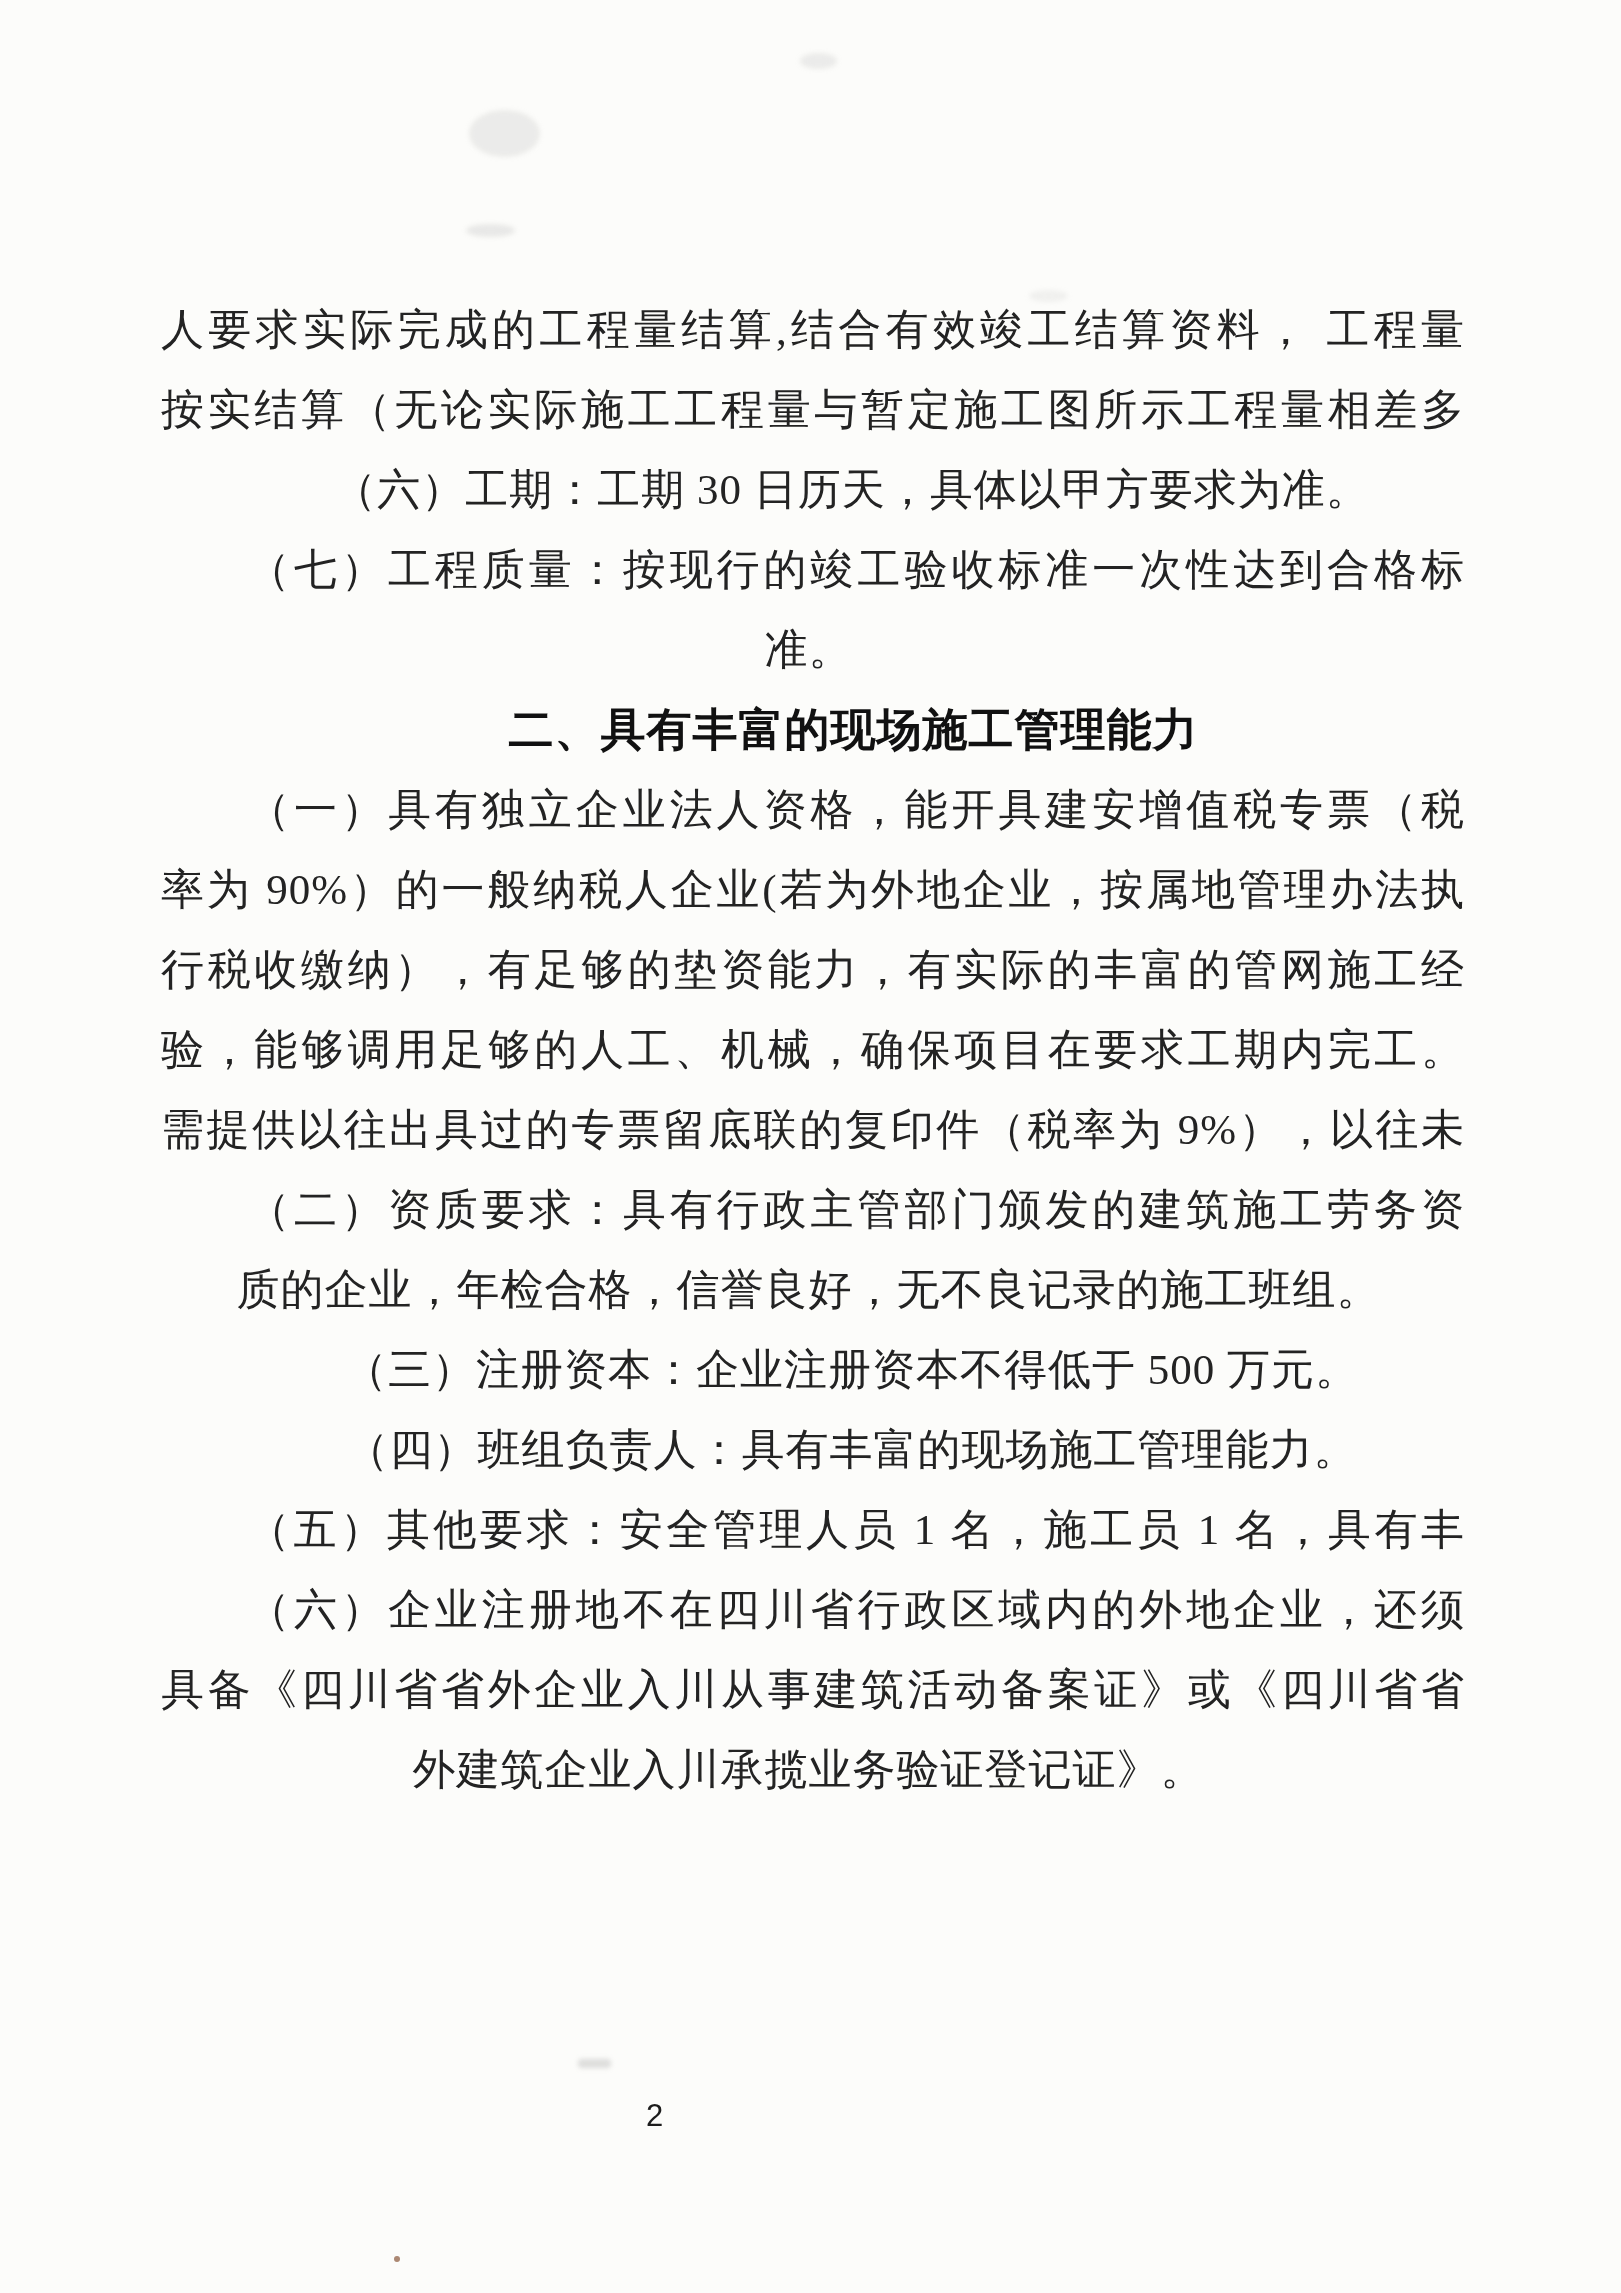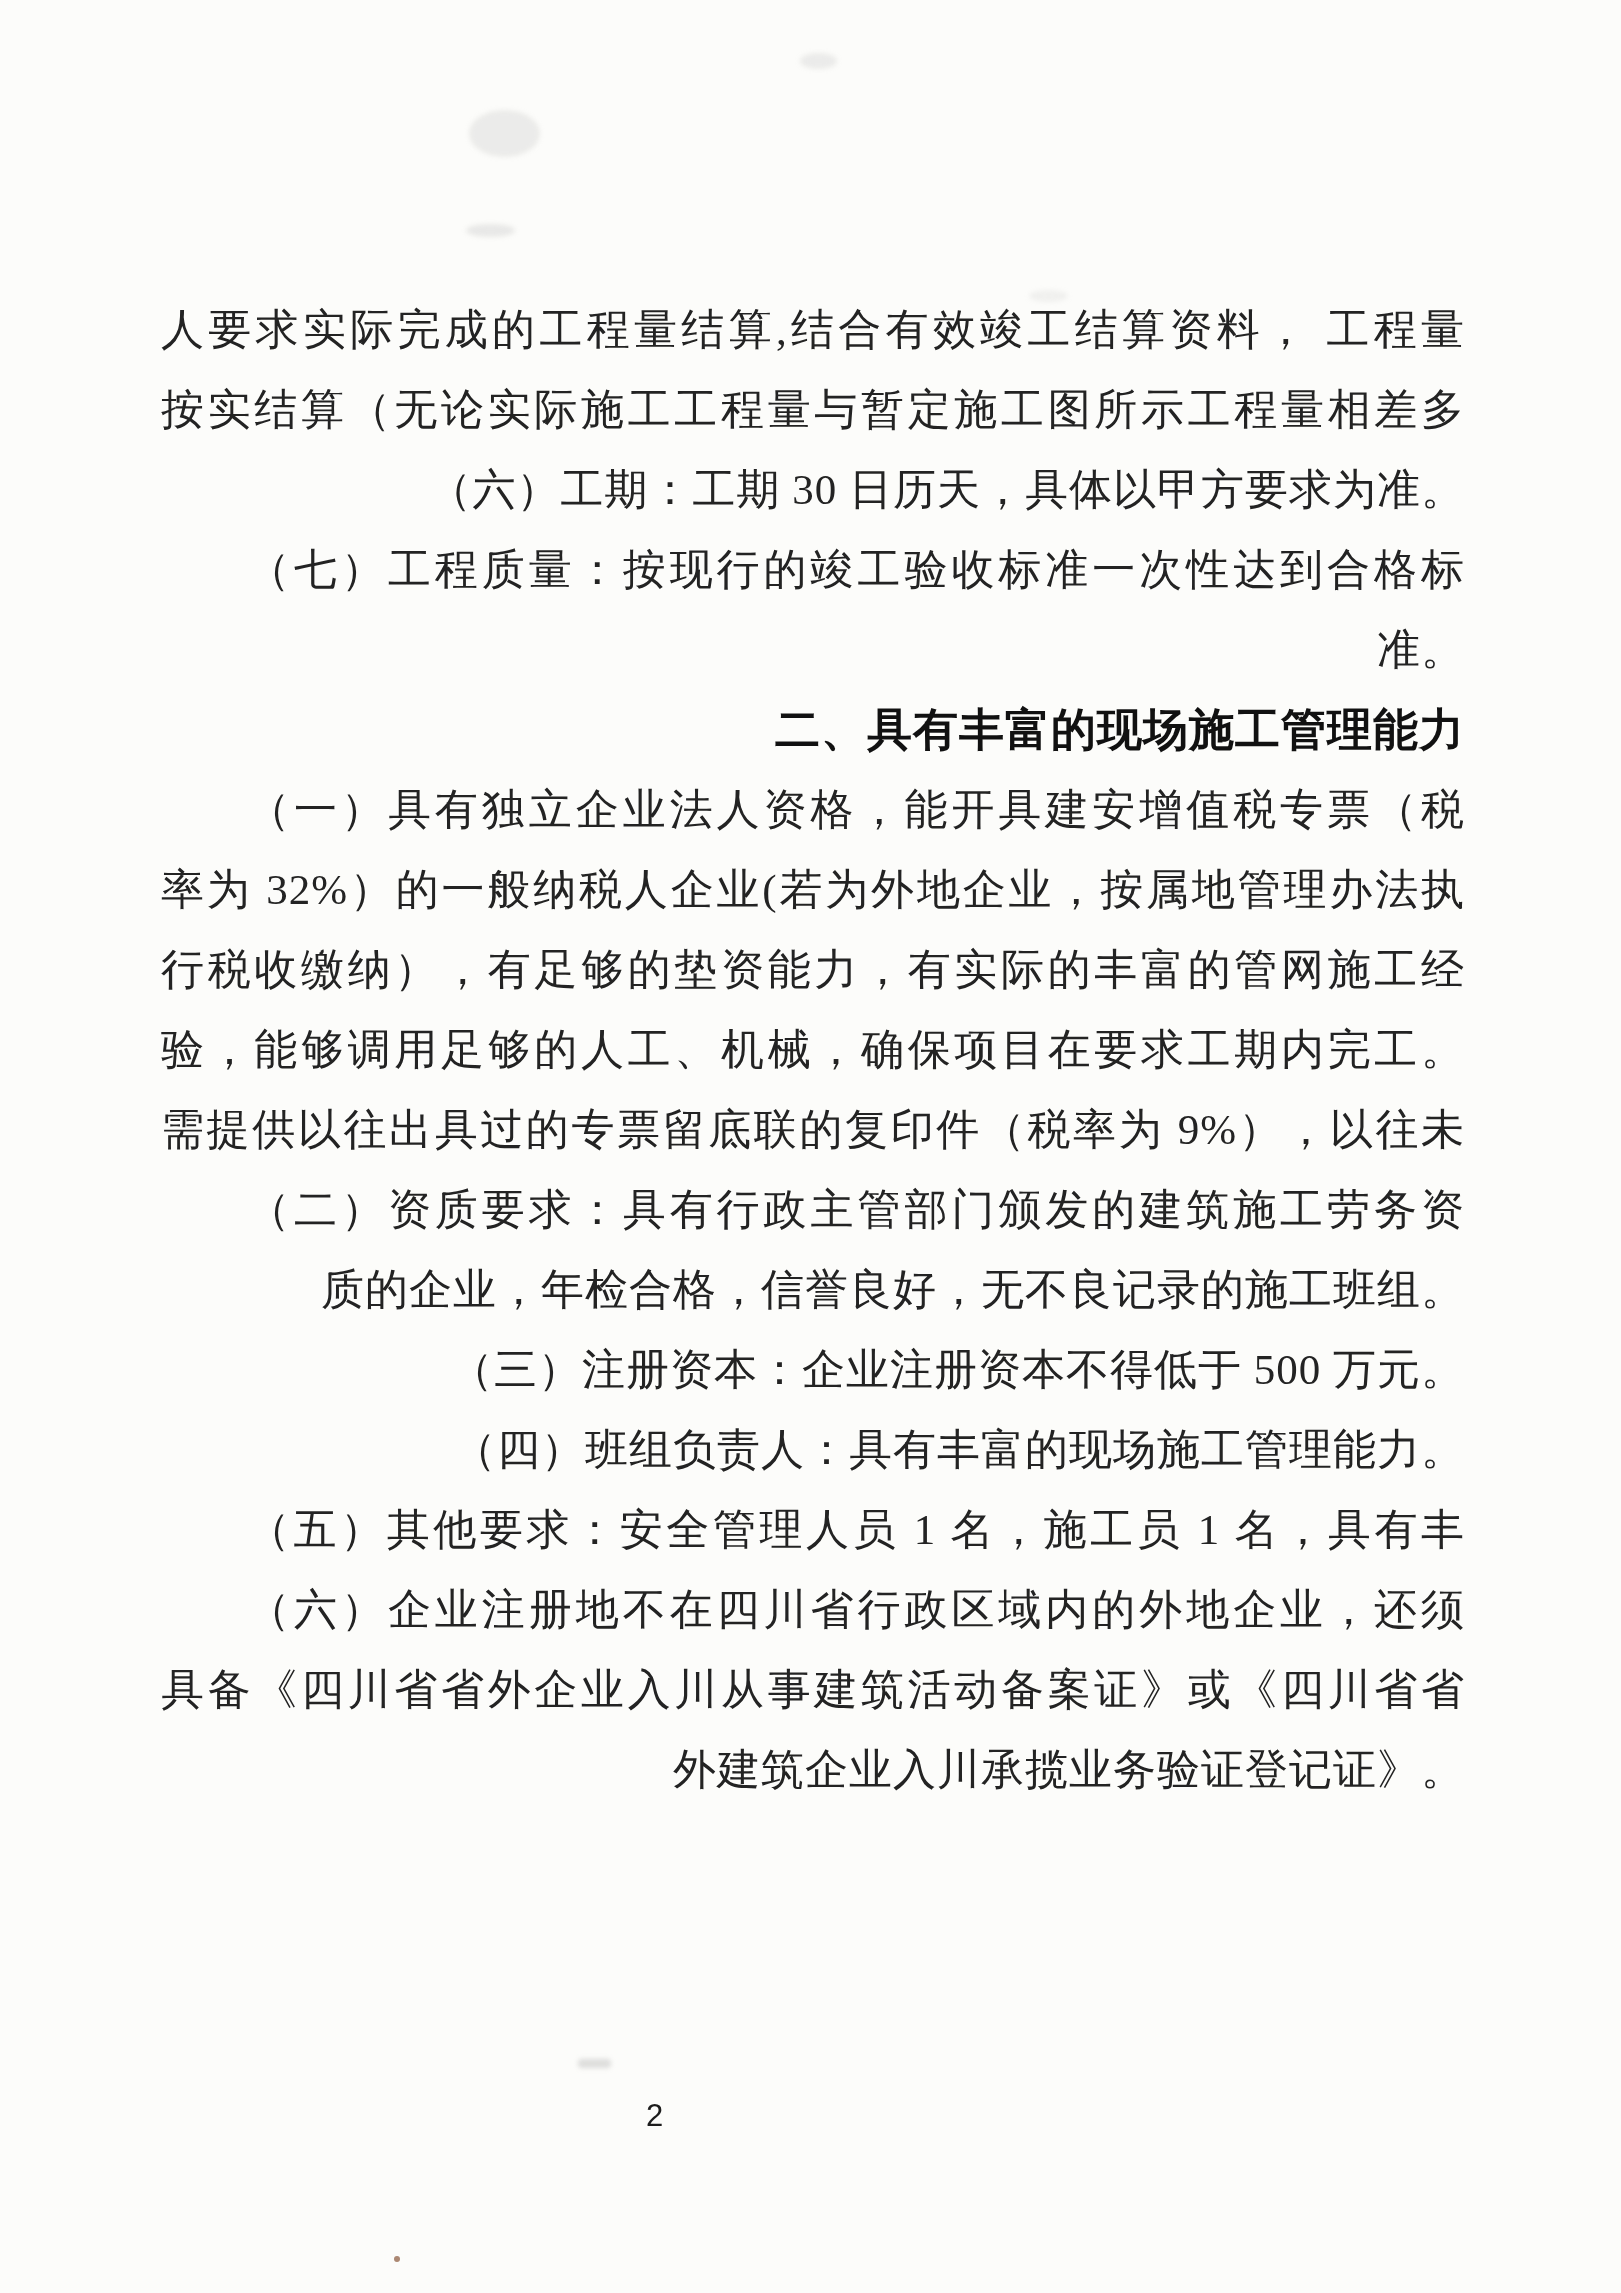--- a/index.html
+++ b/index.html
@@ -21,21 +21,21 @@
     left: 152px;
     top: 290px;
     width: 1313px;
   }
   .line {
     font-size: 43px;
     line-height: 80px;
     height: 80px;
     color: #232323;
     white-space: nowrap;
-    text-align: right;
+    text-align: center;
     letter-spacing: 1px;
   }
   .line.fill {
     white-space: normal;
     text-align: justify;
     text-align-last: justify;
     margin-left: 9px;
   }
   .line.indent {
     text-indent: 2em;
@@ -81,21 +81,21 @@
   <div class="smudge s6"></div>
 
   <div class="content" id="doc-body">
       <div class="line fill">人要求实际完成的工程量结算,结合有效竣工结算资料， 工程量</div>
       <div class="line fill">按实结算（无论实际施工工程量与暂定施工图所示工程量相差多</div>
       <div class="line indent">（六）工期：工期 30 日历天，具体以甲方要求为准。</div>
       <div class="line fill indent">（七）工程质量：按现行的竣工验收标准一次性达到合格标</div>
       <div class="line">准。</div>
       <div class="line indent heading">二、具有丰富的现场施工管理能力</div>
       <div class="line fill indent">（一）具有独立企业法人资格，能开具建安增值税专票（税</div>
-      <div class="line fill">率为 32%）的一般纳税人企业(若为外地企业，按属地管理办法执</div>
+      <div class="line fill">率为 90%）的一般纳税人企业(若为外地企业，按属地管理办法执</div>
       <div class="line fill">行税收缴纳），有足够的垫资能力，有实际的丰富的管网施工经</div>
       <div class="line fill">验，能够调用足够的人工、机械，确保项目在要求工期内完工。</div>
       <div class="line fill">需提供以往出具过的专票留底联的复印件（税率为 9%），以往未</div>
       <div class="line fill indent">（二）资质要求：具有行政主管部门颁发的建筑施工劳务资</div>
       <div class="line">质的企业，年检合格，信誉良好，无不良记录的施工班组。</div>
       <div class="line indent">（三）注册资本：企业注册资本不得低于 500 万元。</div>
       <div class="line indent">（四）班组负责人：具有丰富的现场施工管理能力。</div>
       <div class="line fill indent">（五）其他要求：安全管理人员 1 名，施工员 1 名，具有丰</div>
       <div class="line fill indent">（六）企业注册地不在四川省行政区域内的外地企业，还须</div>
       <div class="line fill">具备《四川省省外企业入川从事建筑活动备案证》或《四川省省</div>

